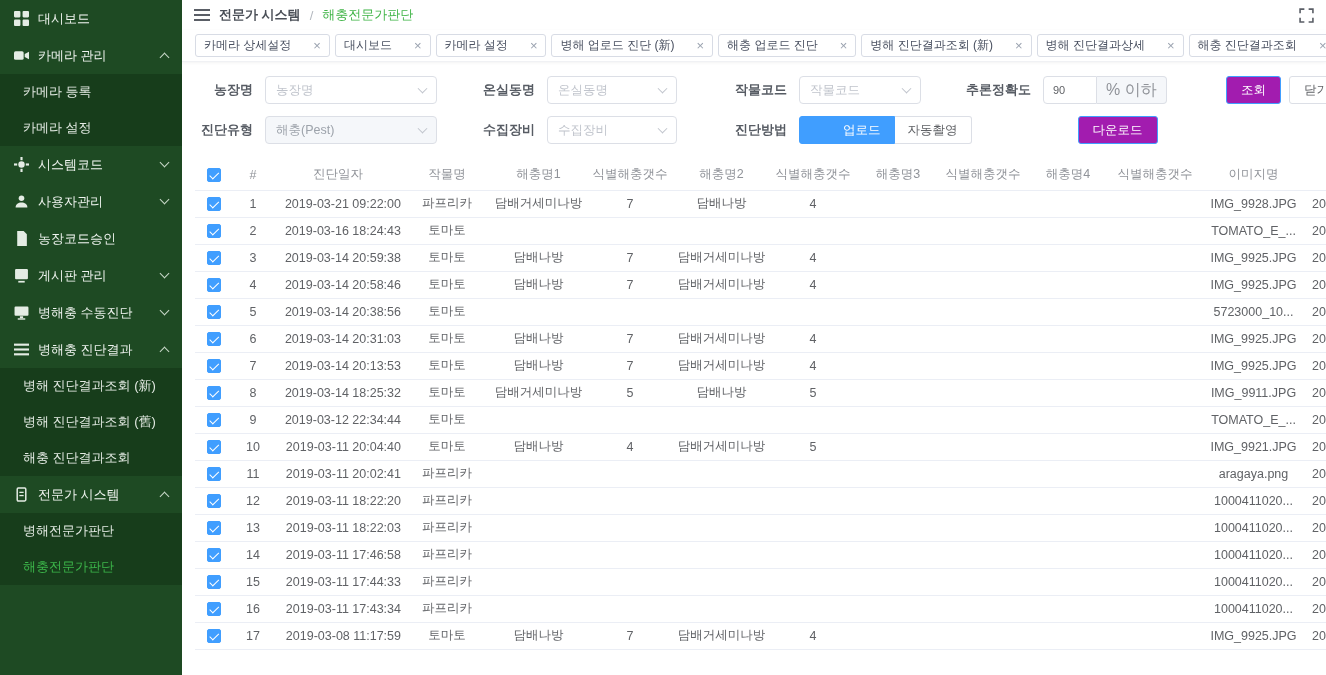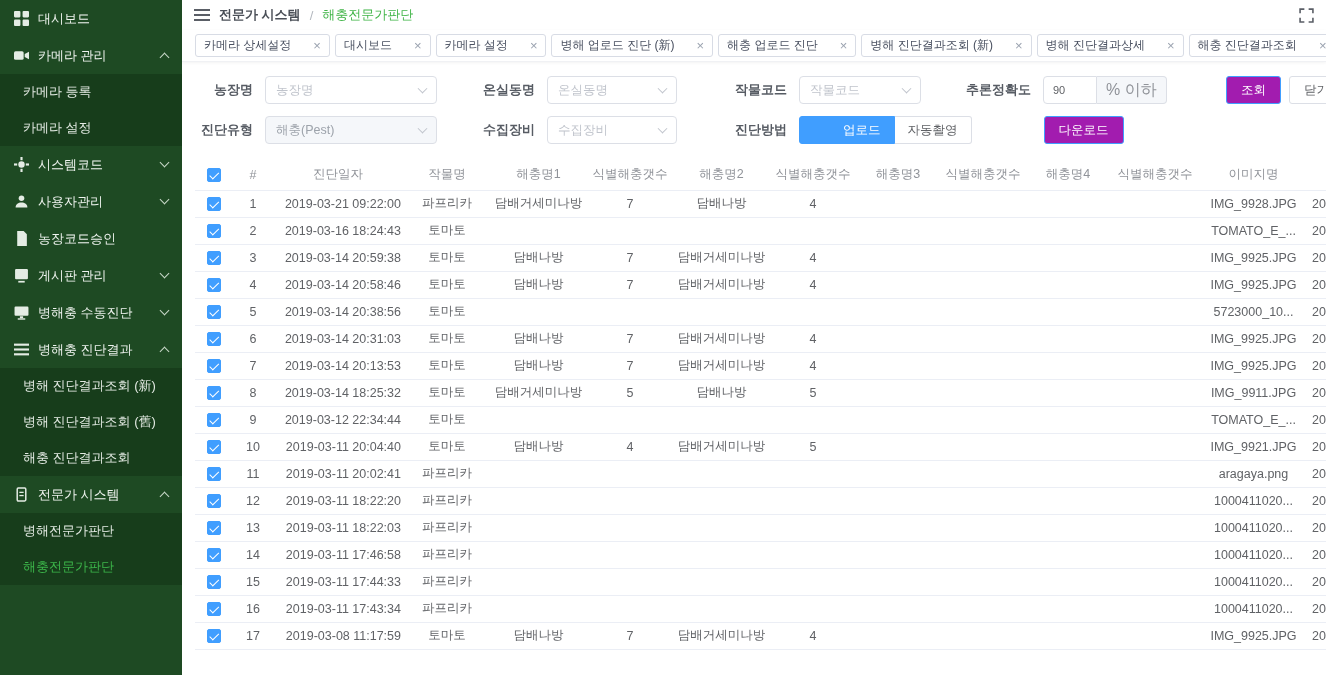--- a/index.html
+++ b/index.html
@@ -45,21 +45,21 @@
   .flabel { font-size:13px; font-weight:700; color:#575c64; text-align:right; flex-shrink:0; }
   .w58{width:58px} .w70{width:70px} .w82{width:82px}
   .sel { position:relative; height:28px; border:1px solid #dcdfe6; border-radius:4px;
     background:#fff; display:flex; align-items:center; padding:0 24px 0 10px;
     font-size:12.5px; color:#c0c4cc; cursor:pointer; flex-shrink:0; }
   .sel .arrow { position:absolute; right:10px; top:50%; width:7px; height:7px;
     border-right:1.4px solid #c0c4cc; border-bottom:1.4px solid #c0c4cc;
     transform:translateY(-70%) rotate(45deg); }
   .sel.disabled { background:#f5f7fa; color:#9da3ab; }
   .s172{width:172px} .s130{width:130px} .s122{width:122px}
-  .ml12{margin-left:12px} .ml28{margin-left:28px} .ml40{margin-left:40px} .ml72{margin-left:72px}
+  .ml12{margin-left:12px} .ml28{margin-left:28px} .ml40{margin-left:40px} .ml72{margin-left:106px}
   .igroup { display:flex; height:28px; flex-shrink:0; }
   .acc-input { width:54px; height:28px; border:1px solid #dcdfe6; border-radius:4px 0 0 4px;
     padding:0 9px; font-size:11px; color:#606266; outline:none;
     font-family:"Liberation Sans","DejaVu Sans",sans-serif; }
   .iappend { display:flex; align-items:center; padding:0 9px; border:1px solid #dcdfe6;
     border-left:0; background:#f5f7fa; color:#909399; font-size:16px; border-radius:0 4px 4px 0; }
   .btn { height:28px; padding:0 14px; border-radius:3px; font-size:12.5px; cursor:pointer;
     border:1px solid #dcdfe6; background:#fff; color:#606266; display:inline-flex; align-items:center;
     font-family:"Liberation Sans","DejaVu Sans",sans-serif; }
   .btn.primary { background:#a21caf; border-color:#409eff; color:#fff; }

